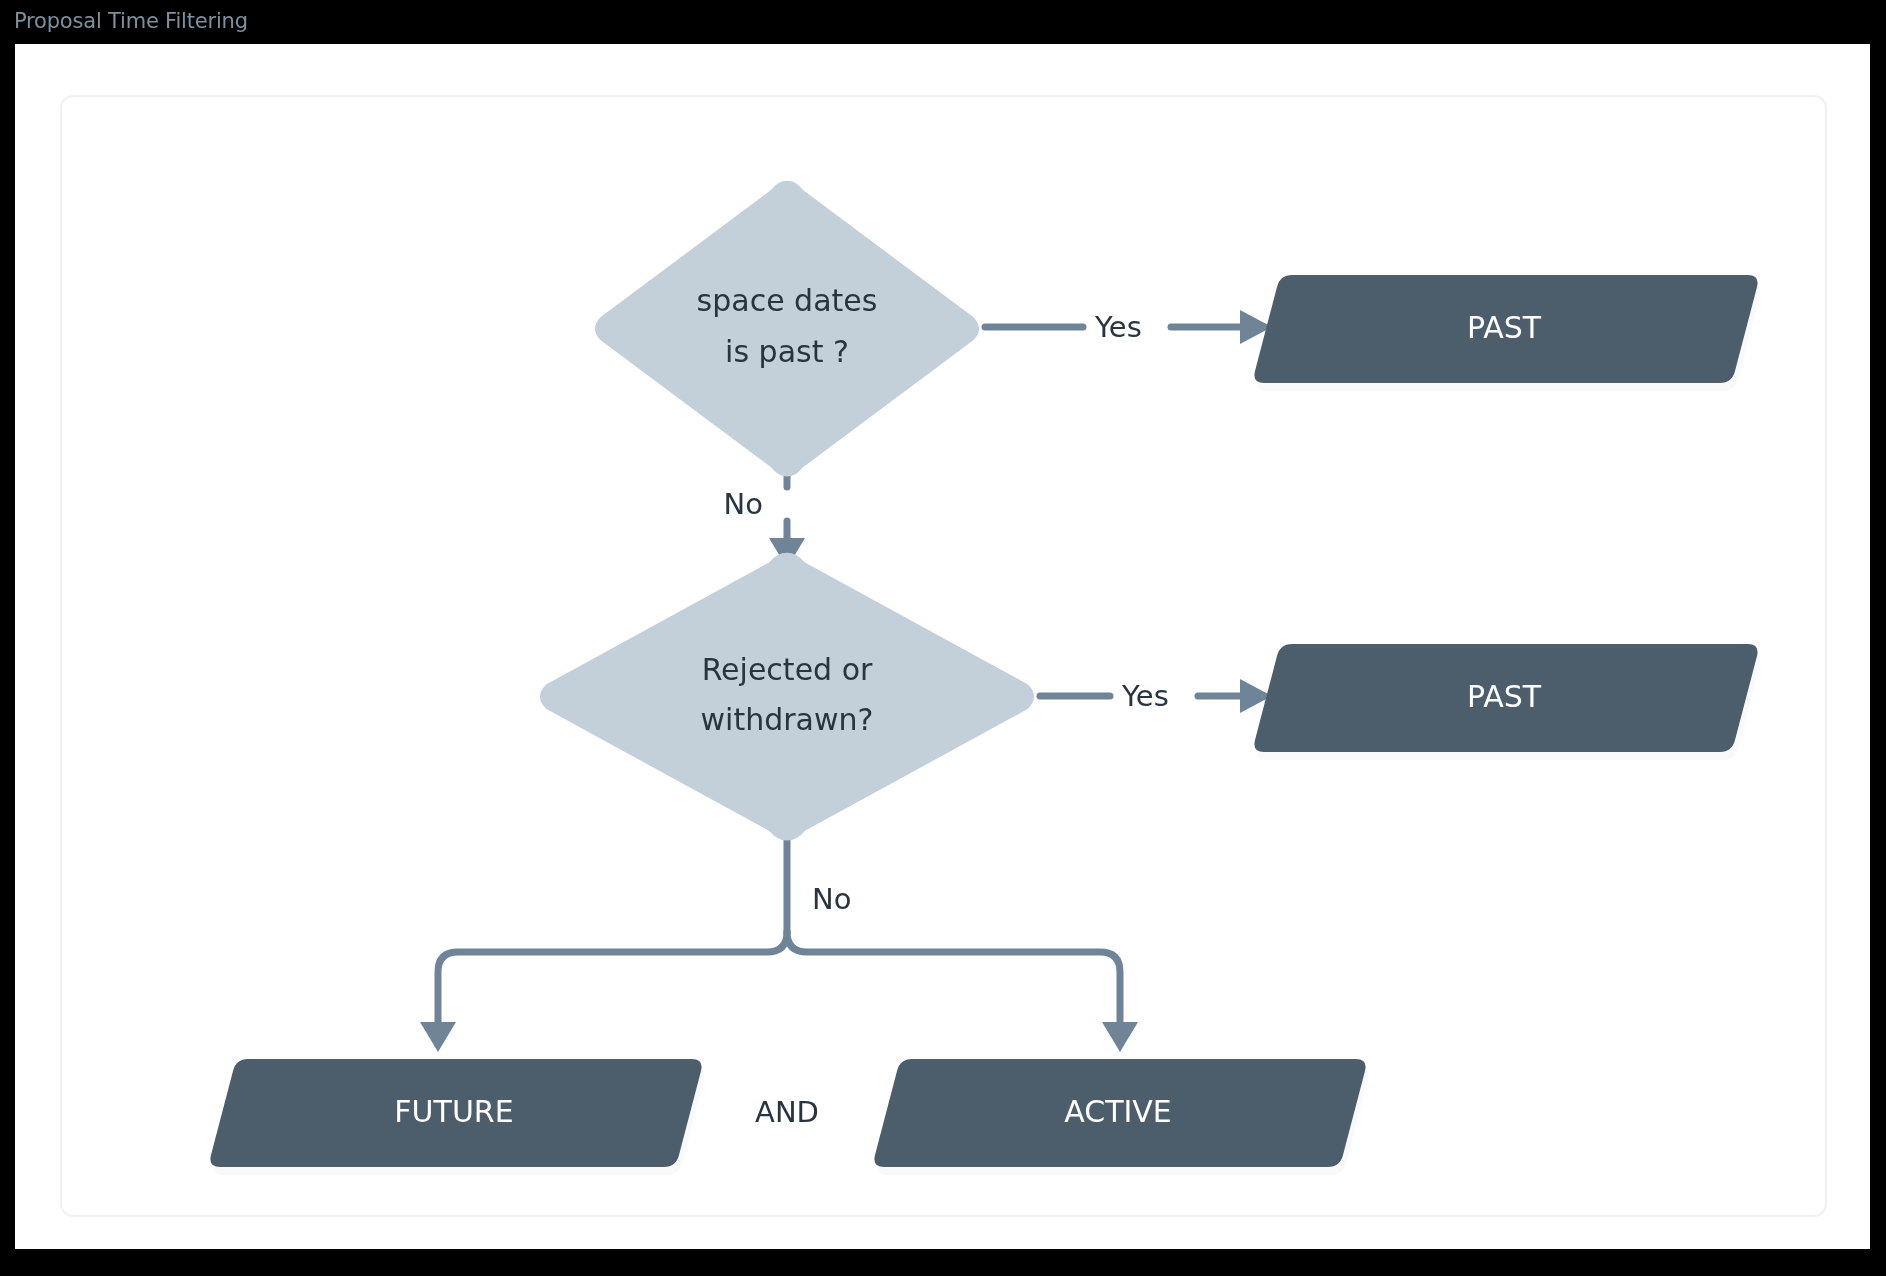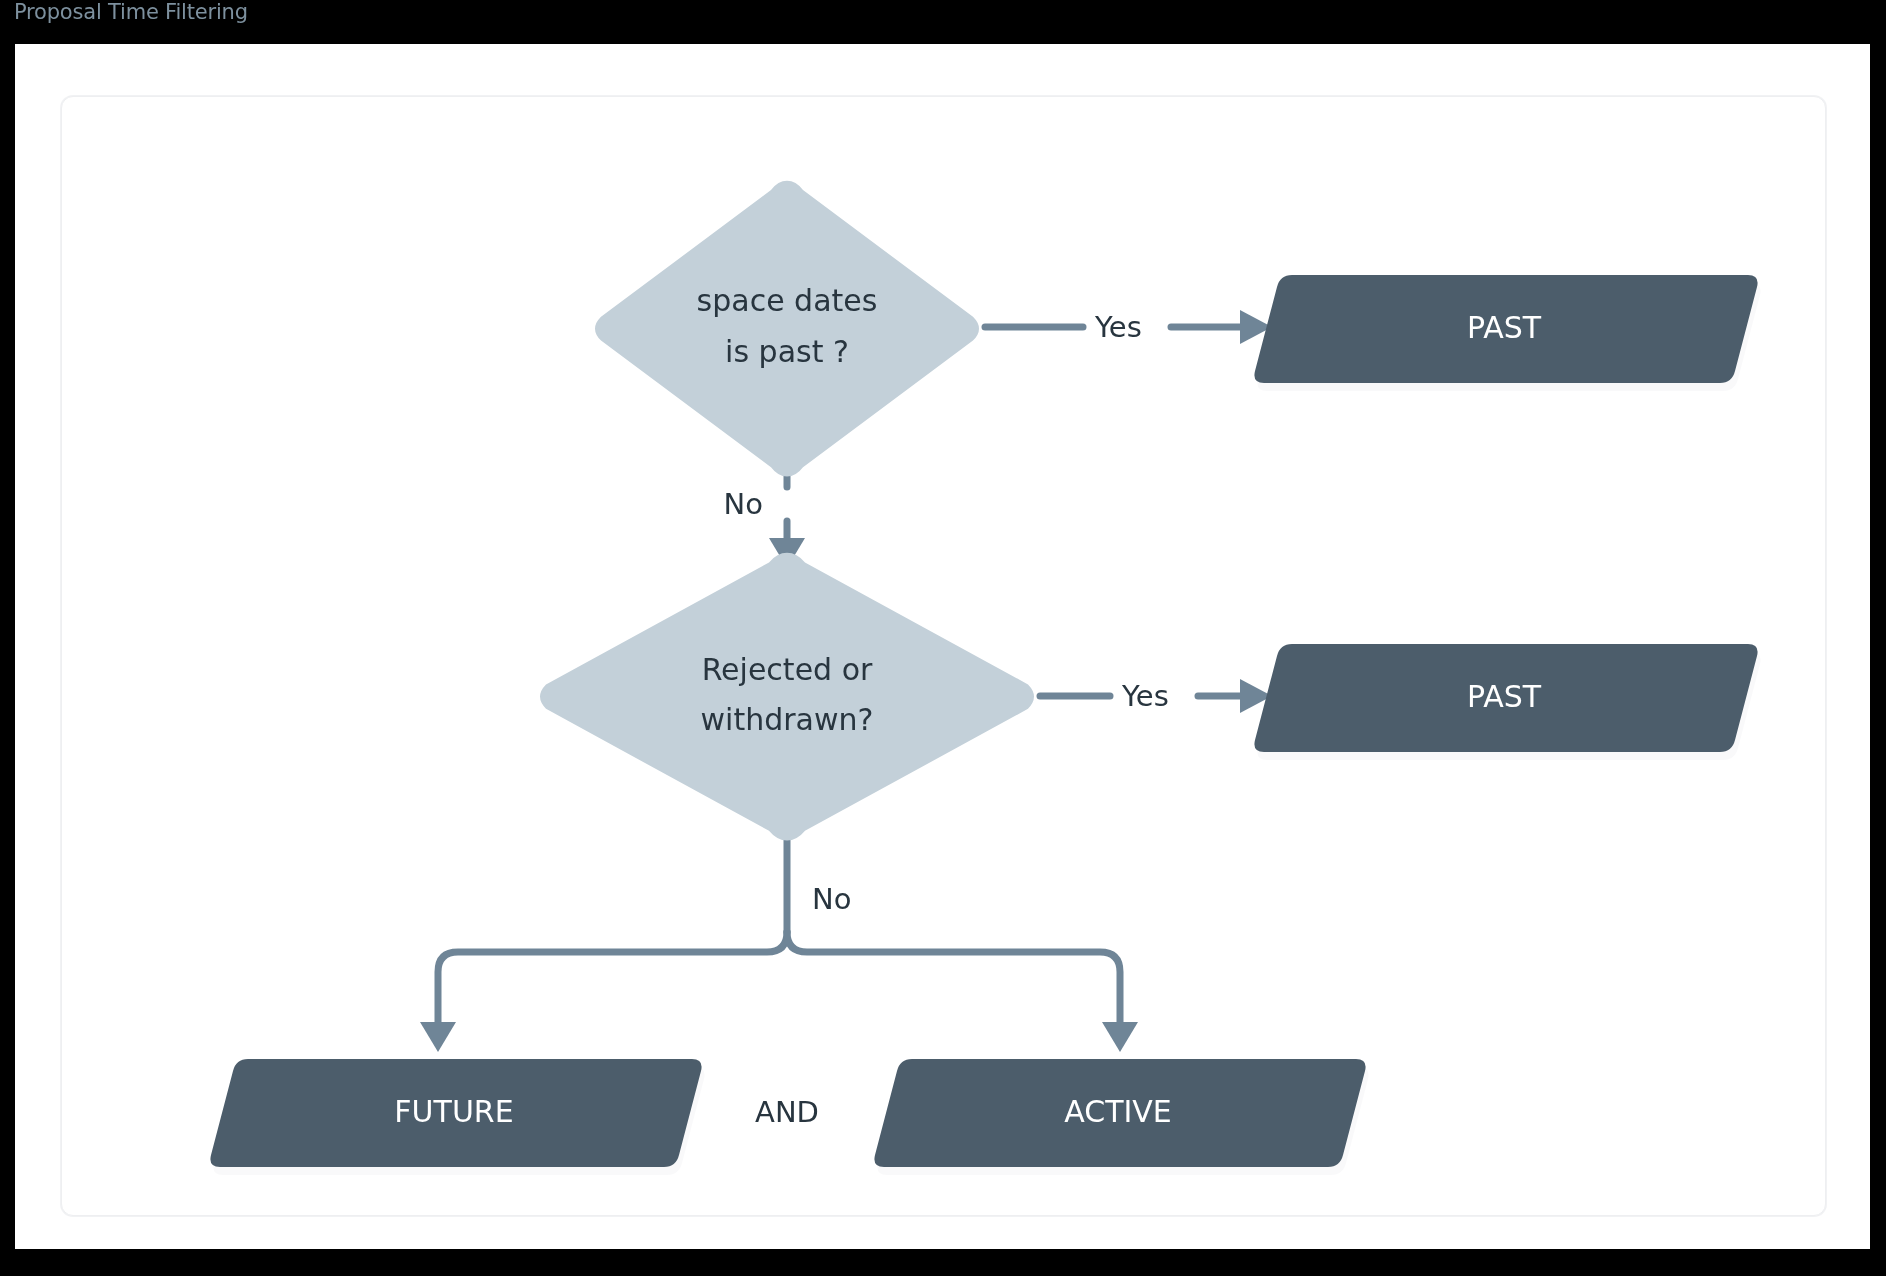--- a/index.html
+++ b/index.html
@@ -13,21 +13,21 @@
   #screen {
     position: relative;
     width: 1886px; height: 1276px;
     background: #000000;
   }
   #title-bar {
     position: absolute;
     left: 0; top: 0;
     width: 1886px; height: 42px;
     background: #000000;
-    display: flex; align-items: flex-start;
+    display: flex; align-items: center;
   }
   #title-text {
     margin-left: 14px;
     color: #7d909e;
     font-size: 21px;
     font-family: "DejaVu Sans", sans-serif;
     letter-spacing: -0.2px;
     white-space: nowrap;
   }
   #page {

